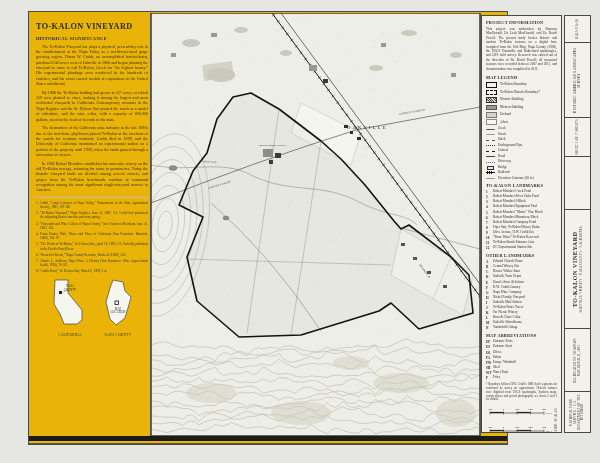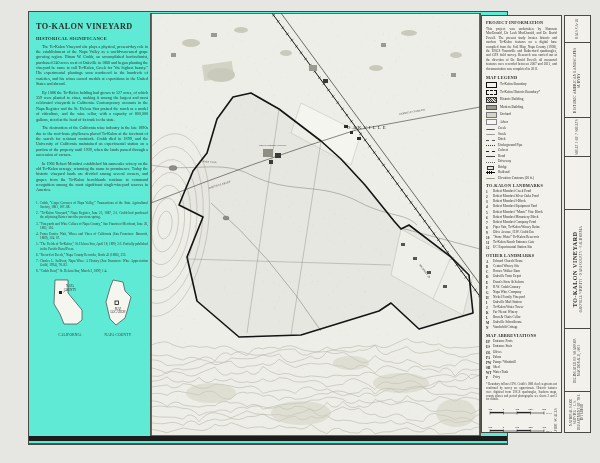--- a/index.html
+++ b/index.html
@@ -1,17 +1,17 @@
 <!DOCTYPE html>
 <html><head>
 <meta charset="utf-8">
 <style>
   html,body{margin:0;padding:0}
   body{width:600px;height:463px;background:#e6e6e2;font-family:"Liberation Serif",serif;color:#2b2b27;overflow:hidden}
-  #sheet{position:absolute;left:28px;top:11px;width:480px;height:434px;background:#5eead4;border:1px solid #4a4a44;box-sizing:border-box}
+  #sheet{position:absolute;left:28px;top:11px;width:480px;height:434px;background:#eab308;border:1px solid #4a4a44;box-sizing:border-box}
   
   #leftcol{position:absolute;left:7px;top:8px;width:112px;bottom:14px;overflow:hidden}
   .doc-title{font-size:8.2px;font-weight:bold;letter-spacing:.4px;margin:2px 0 5px 0}
   .sig-head{font-size:4.6px;font-weight:bold;letter-spacing:.3px;margin:0 0 2.5px 0}
   .para{font-size:4.05px;line-height:1.33;text-align:justify;margin:0 0 3.2px 0;text-indent:6px;color:#33332e}
   .fnotes{margin-top:4px;border-top:.5px solid #bdbdb2;padding-top:3px}
   .fnote{font-size:3.3px;line-height:1.3;text-align:justify;margin:0 0 1.8px 0;padding-left:4px;text-indent:-4px;color:#3a3a34}
   .insets{display:flex;gap:10px;margin-top:5px;align-items:flex-end;justify-content:center}
   .inset{text-align:center}
   .inset-cap{font-size:3.4px;letter-spacing:.3px;margin-top:1px;color:#33332e}

